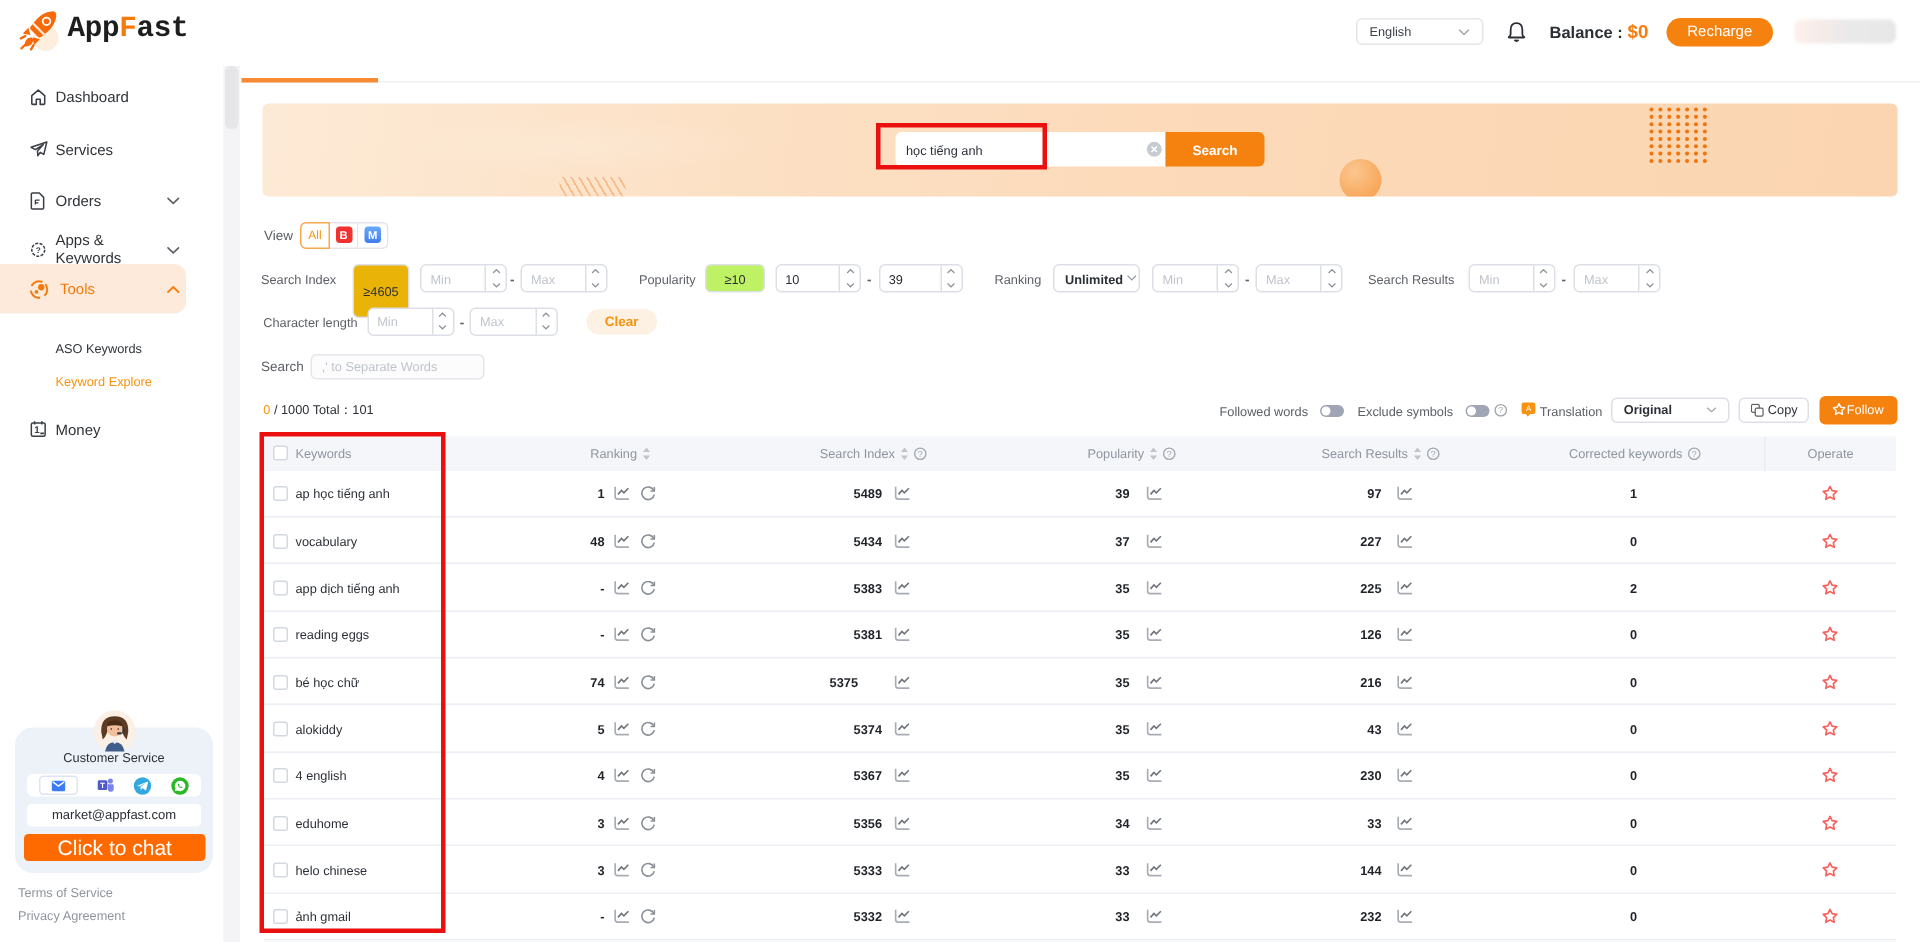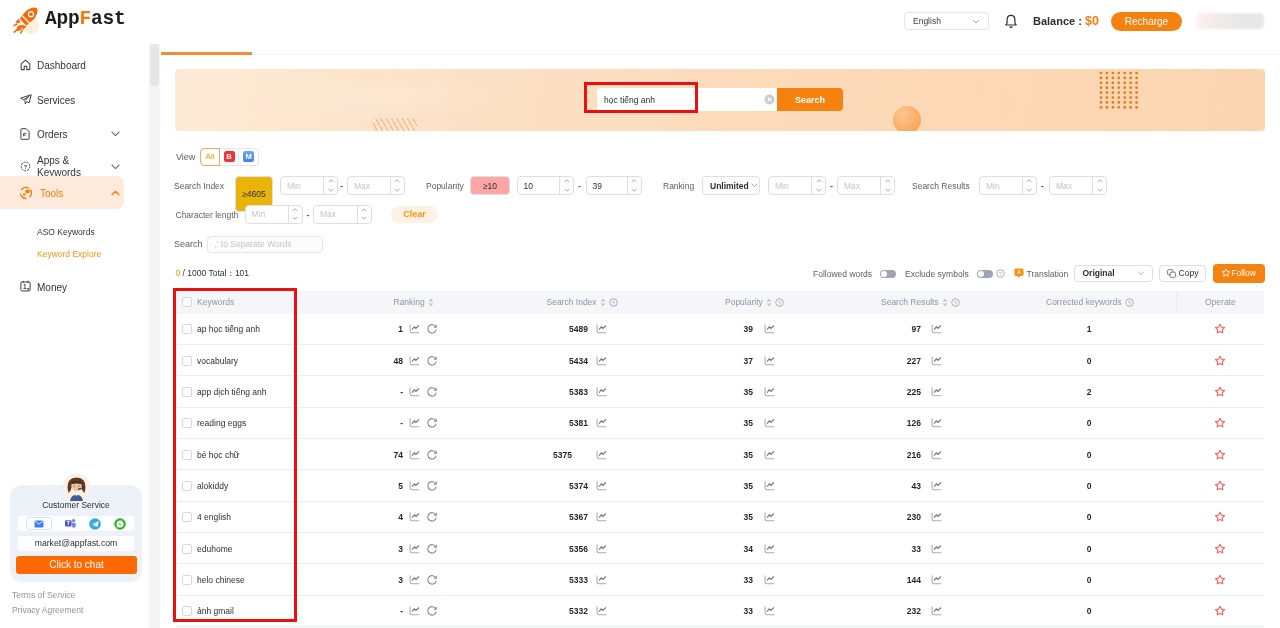--- a/index.html
+++ b/index.html
@@ -132,21 +132,21 @@
       <circle cx="6" cy="6" r="5.8" fill="#33a8e0"></circle>
       <path d="M2.5 5.9 L9.2 3.2 Q9.8 3 9.65 3.6 L8.5 8.5 Q8.4 9.1 7.9 8.8 L6.1 7.4 L5.2 8.4 Q4.9 8.7 4.8 8.2 L4.6 6.7 L8 4.2 Q8.2 4 7.9 4.1 L3.9 6.3 Z" fill="#fff"></path>
     </svg>
     <svg width="12" height="12" viewBox="0 0 12 12">
       <circle cx="6" cy="6" r="5.8" fill="#2bb826"></circle>
       <path d="M6 2.5 a3.5 3.5 0 0 0 -3 5.3 L2.6 9.4 L4.3 9.0 A3.5 3.5 0 1 0 6 2.5 Z" fill="#fff"></path>
       <path d="M4.7 4.5 q-0.5 0.8 0.35 1.8 q0.85 1 1.8 1.1 q0.6 0 0.75 -0.6 l-0.85 -0.5 l-0.4 0.3 q-0.55 -0.2 -0.9 -0.85 l0.25 -0.4 l-0.45 -0.85 Z" fill="#2bb826"></path>
     </svg>
   </div>
 <div class="abs" style="left:18px;top:536px;width:116px;height:14.5px;background:#fff;border-radius:3px;font-size:8.7px;color:#2b2f36;text-align:center;line-height:14.5px;">market@appfast.com</div>
-<div class="abs" style="left:16px;top:556px;width:121px;height:18px;background:#fe6a00;border-radius:3px;color:#fff;font-size:10px;text-align:center;line-height:18px;">Click to chat</div>
+<div class="abs" style="left:16px;top:556px;width:121px;height:18px;background:#fe6a00;border-radius:3px;color:#fff;font-size:14px;text-align:center;line-height:18px;">Click to chat</div>
 <div class="abs" style="left:12px;top:590px;font-size:8.5px;color:#8f959e;">Terms of Service</div>
 <div class="abs" style="left:12px;top:604.5px;font-size:8.5px;color:#8f959e;">Privacy Agreement</div>
 <div class="abs" style="left:160px;top:53.5px;width:1120px;height:1px;background:#f0f0f0;"></div>
 <div class="abs" style="left:161px;top:52px;width:91px;height:2.5px;background:#f88a33;"></div>
 <div class="abs" style="left:175px;top:69px;width:1090px;height:62px;border-radius:4px;overflow:hidden;background:linear-gradient(100deg,#fdead6 0%,#fce0c4 30%,#fcd9b8 60%,#fbd5b1 100%);">
     <div style="position:absolute;left:80px;top:8px;width:260px;height:40px;border-radius:50%;background:radial-gradient(ellipse at center,rgba(255,255,255,0.16),rgba(255,255,255,0) 70%);"></div>
     <div style="position:absolute;left:718px;top:36.5px;width:28px;height:28px;border-radius:50%;background:radial-gradient(circle at 35% 30%,#fbc78f,#f8a355 80%);"></div>
     <div style="position:absolute;left:198px;top:49px;width:44px;height:13px;background:repeating-linear-gradient(60deg,transparent 0 3.4px,#f2944a 3.4px 4.6px);opacity:.5;"></div>
     <svg style="position:absolute;left:923.5px;top:2px;" width="40" height="39" viewBox="0 0 40 39">
       <circle cx="2.00" cy="2.00" r="1.35" fill="#ee750f"></circle>
@@ -250,21 +250,21 @@
         </svg>
       </span>
       <span>
         <svg width="6" height="4" viewBox="0 0 6 4">
           <path d="M0.7 1 L3 3.2 L5.3 1" fill="none" stroke="#909399" stroke-width="0.8"></path>
         </svg>
       </span>
     </span>
   </div>
 <div class="lbl" style="left:426px;top:181px;">Popularity</div>
-<div class="abs flex" style="left:470px;top:176px;width:40px;height:19px;border:1px solid #dcdfe6;border-radius:4px;background:#fca5a5;font-size:8.5px;color:#2b2f36;justify-content:center;">≥10</div>
+<div class="abs flex" style="left:470px;top:176px;width:40px;height:19px;border:1px solid #dcdfe6;border-radius:4px;background:#bef264;font-size:8.5px;color:#2b2f36;justify-content:center;">≥10</div>
 <div class="spin" style="left:516.5px;top:176px;width:57.5px;height:19px;">
     <span class="val">10</span>
     <span class="ud">
       <span>
         <svg width="6" height="4" viewBox="0 0 6 4">
           <path d="M0.7 3 L3 0.8 L5.3 3" fill="none" stroke="#909399" stroke-width="0.8"></path>
         </svg>
       </span>
       <span>
         <svg width="6" height="4" viewBox="0 0 6 4">

